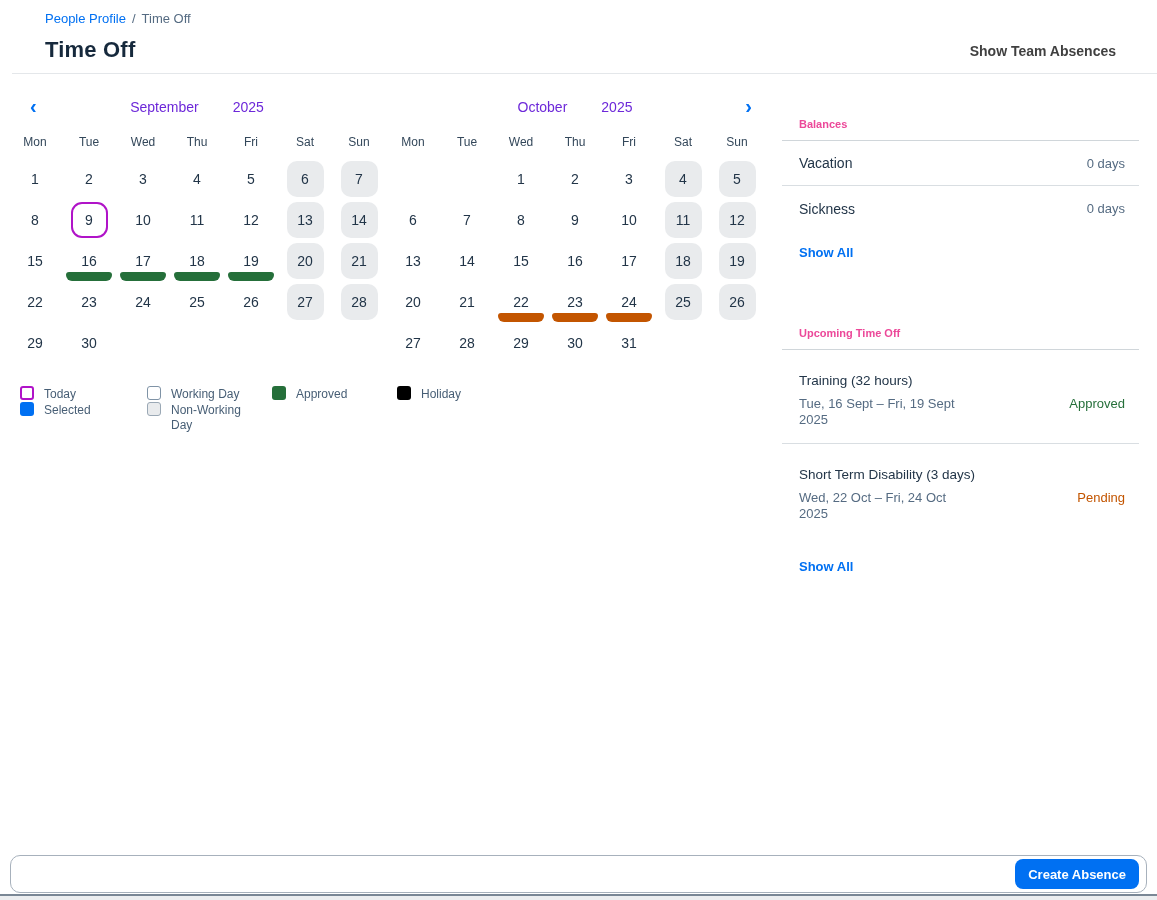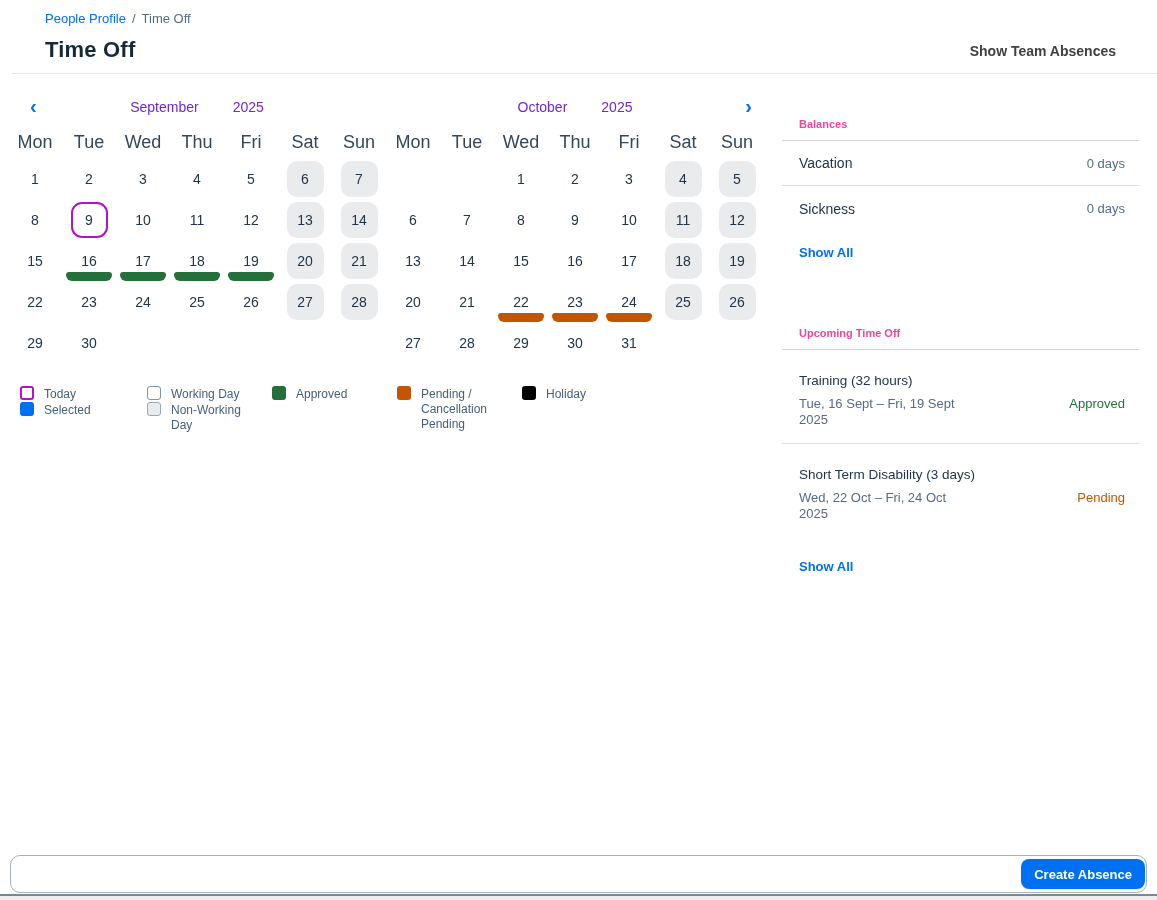--- a/index.html
+++ b/index.html
@@ -23,21 +23,21 @@
   .month { width:378px; position:relative; }
   .month-head { height:38px; display:flex; align-items:center; justify-content:center;
                 gap:34px; font-size:14px; font-weight:400; color:#6d28d9; }
   .month-head span { cursor:pointer; }
   .chev { position:absolute; top:8px; font-size:20px; line-height:20px; color:#0070f2;
           font-weight:700; cursor:pointer; }
   .chev.left { left:22px; }
   .chev.right { right:12px; }
   .day-grid { display:grid; grid-template-columns:repeat(7,54px); }
   .weekday-label { height:32px; display:flex; align-items:center; justify-content:center;
-                   font-size:18px; color:#33475a; }
+                   font-size:12px; color:#33475a; }
   .day-cell { height:41px; position:relative; display:flex; align-items:center;
               justify-content:center; cursor:pointer; }
   .day-cell.empty { cursor:default; }
   .day-num { min-width:37px; height:36px; display:flex; align-items:center; justify-content:center;
              font-size:14px; color:#223548; border-radius:10px; }
   .day-num.nonworking { background:#e9ebed; }
   .day-num.today { border:2px solid #b013c8; border-radius:11px; }
   .event-bar { position:absolute; left:50%; transform:translateX(-50%); bottom:0;
                width:46px; height:9px; border-radius:4px 4px 8px 8px; }
   .event-bar.approved { background:#256f3a; }
@@ -77,21 +77,21 @@
   .uo-row { display:flex; justify-content:space-between; align-items:flex-start; margin-top:8px; }
   .uo-dates { font-size:13px; color:#556b82; max-width:175px; line-height:1.2; }
   .uo-status { font-size:13px; }
   .uo-status.approved { color:#256f3a; }
   .uo-status.pending { color:#c35500; }
   .show-all.second { margin-top:22px; }
 
   
   .footer-bar { position:absolute; left:10px; right:10px; top:855px; height:38px;
                 border:1px solid #a7b1bc; border-radius:10px; background:#fff;
-                display:flex; align-items:center; justify-content:flex-end; padding-right:1px; }
+                display:flex; align-items:center; justify-content:flex-end; padding-right:7px; }
   .create-btn { height:30px; padding:0 13px; background:#0070f2; color:#fff; font-weight:700;
                 font-size:13px; border:none; border-radius:8px; cursor:pointer;
                 font-family:"Liberation Sans", sans-serif; }
   .bottom-line  { position:absolute; left:0; right:0; top:894px; height:2px; background:#7a8795; }
   .bottom-strip { position:absolute; left:0; right:0; top:896px; bottom:0; background:#eceef0; }
 </style>
 </head>
 <body>
 
 <div class="page">
@@ -353,26 +353,20 @@
         </div>
       </div>
       <div class="legend-col">
         <div class="legend-item">
           <div class="legend-swatch sw-approved"></div>
           <div class="legend-label">Approved</div>
         </div>
       </div>
       <div class="legend-col">
         <div class="legend-item">
-          <div class="legend-swatch sw-pending"></div>
-          <div class="legend-label">Pending / Cancellation Pending</div>
-        </div>
-      </div>
-      <div class="legend-col">
-        <div class="legend-item">
           <div class="legend-swatch sw-holiday"></div>
           <div class="legend-label">Holiday</div>
         </div>
       </div>
     </div>
 
   <div class="right-panel">
     <div class="panel-heading balances-heading">Balances</div>
     <div class="panel-divider"></div>
     <div id="balance-rows">

